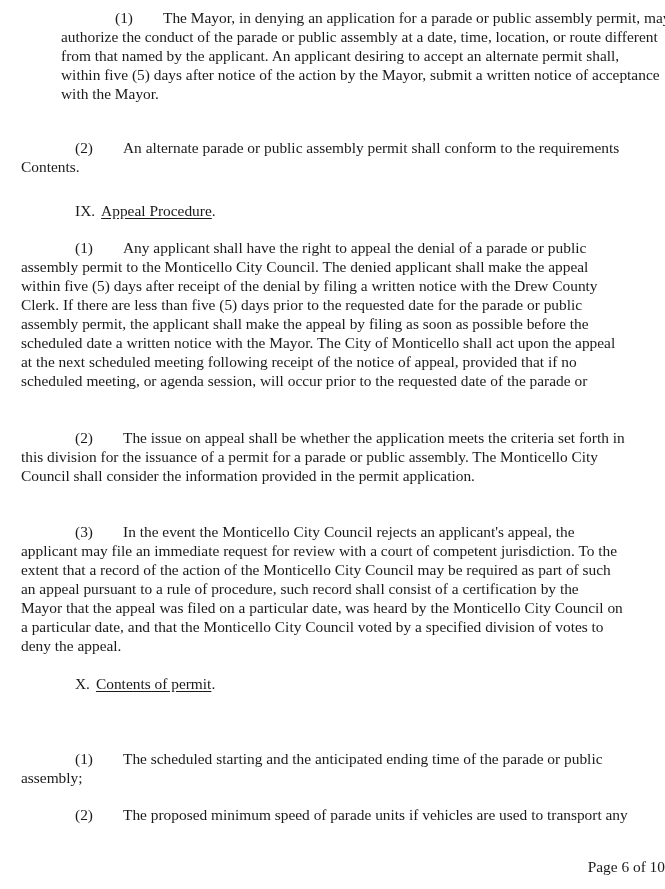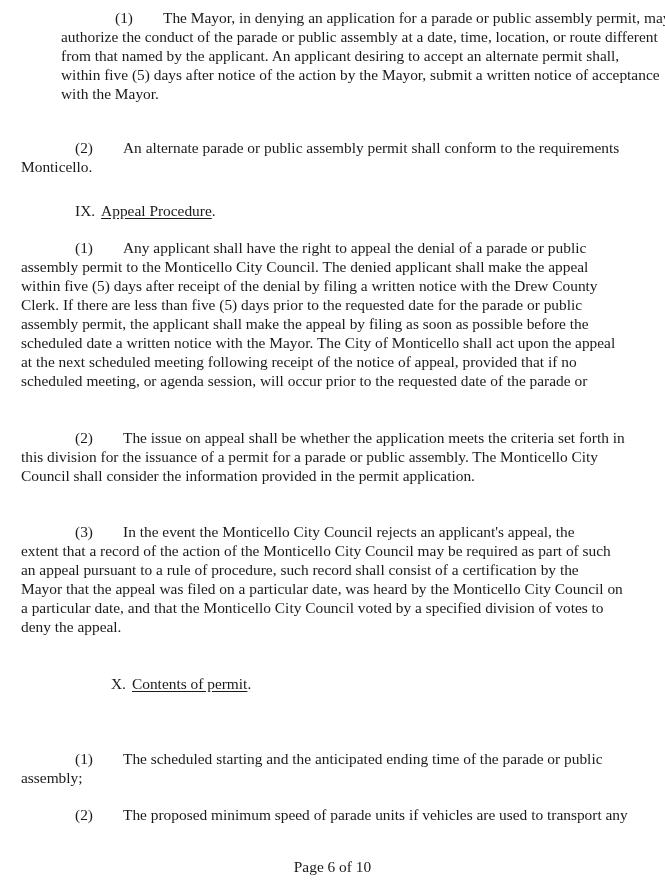--- a/index.html
+++ b/index.html
@@ -59,42 +59,42 @@
       position: absolute;
       left: 75px;
       height: 19px;
       line-height: 19px;
       white-space: nowrap;
     }
     .footer {
       position: absolute;
       left: 0;
       width: 665px;
-      text-align: center;
+      text-align: right;
       top: 857px;
       height: 19px;
       line-height: 19px;
     }
   </style>
 </head>
 <body>
 
 <div class="page">
 
   <div class="block" style="top:8px;margin-left:40px;">
     <span class="line first"><span class="num">(1)</span><span>The Mayor, in denying an application for a parade or public assembly permit, may</span></span>
     <span class="line">authorize the conduct of the parade or public assembly at a date, time, location, or route different</span>
     <span class="line">from that named by the applicant.  An applicant desiring to accept an alternate permit shall,</span>
     <span class="line">within five (5) days after notice of the action by the Mayor, submit a written notice of acceptance</span>
     <span class="line">with the Mayor.</span>
   </div>
 
   <div class="block" style="top:138px;">
     <span class="line first"><span class="num">(2)</span><span>An alternate parade or public assembly permit shall conform to the requirements</span></span>
-    <span class="line">Monticello.</span>
+    <span class="line">Contents.</span>
   </div>
 
   <div class="heading" style="top:201px;text-align:center;">
     <span class="roman">IX.</span><span class="title">Appeal Procedure</span><span>.</span>
   </div>
 
   <div class="block" style="top:238px;">
     <span class="line first"><span class="num">(1)</span><span>Any applicant shall have the right to appeal the denial of a parade or public</span></span>
     <span class="line">assembly permit to the Monticello City Council.  The denied applicant shall make the appeal</span>
     <span class="line">within five (5) days after receipt of the denial by filing a written notice with the Drew County</span>
@@ -106,28 +106,29 @@
   </div>
 
   <div class="block" style="top:428px;">
     <span class="line first"><span class="num">(2)</span><span>The issue on appeal shall be whether the application meets the criteria set forth in</span></span>
     <span class="line">this division for the issuance of a permit for a parade or public assembly. The Monticello City</span>
     <span class="line">Council shall consider the information provided in the permit application.</span>
   </div>
 
   <div class="block" style="top:522px;font-family:Liberation Serif, serif;">
     <span class="line first"><span class="num">(3)</span><span>In the event the Monticello City Council rejects an applicant's appeal, the</span></span>
+    <span class="line">applicant may file an immediate request for review with a court of competent jurisdiction. To the</span>
     <span class="line">extent that a record of the action of the Monticello City Council may be required as part of such</span>
     <span class="line">an appeal pursuant to a rule of procedure, such record shall consist of a certification by the</span>
     <span class="line">Mayor that the appeal was filed on a particular date, was heard by the Monticello City Council on</span>
     <span class="line">a particular date, and that the Monticello City Council voted by a specified division of votes to</span>
     <span class="line">deny the appeal.</span>
   </div>
 
-  <div class="heading" style="top:674px;margin-left:36px;">
+  <div class="heading" style="top:674px;">
     <span class="roman">X.</span><span class="title">Contents of permit</span><span>.</span>
   </div>
 
 
   <div class="block" style="top:749px;">
     <span class="line first"><span class="num">(1)</span><span>The scheduled starting and the anticipated ending time of the parade or public</span></span>
     <span class="line">assembly;</span>
   </div>
 
   <div class="block" style="top:805px;">

